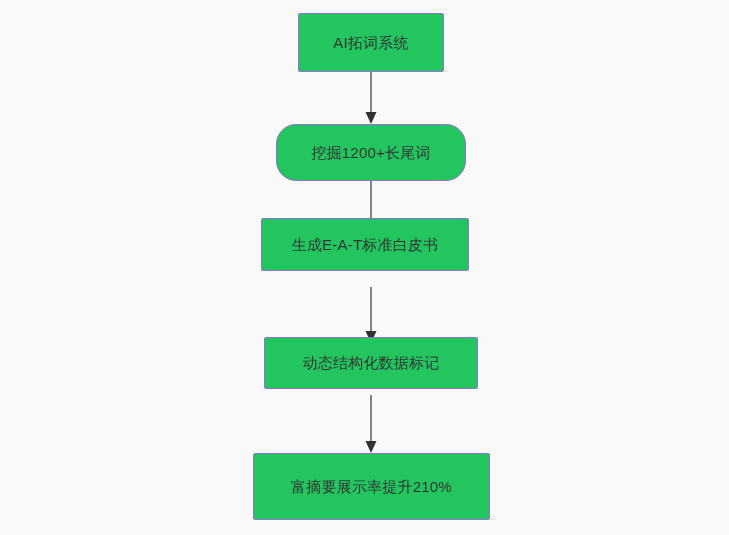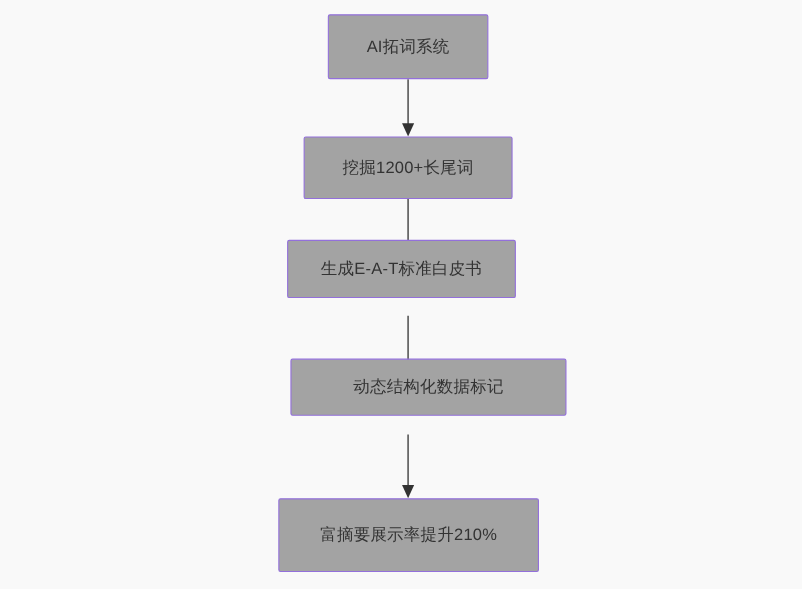--- a/index.html
+++ b/index.html
@@ -15,21 +15,21 @@
     overflow: hidden;
   }
   #flowchart-canvas {
     position: relative;
     width: 729px;
     height: 535px;
   }
   .node {
     position: absolute;
     box-sizing: border-box;
-    background: #a3a3a3;
+    background: #22c55e;
     border: 1px solid #9370DB;
     border-radius: 2px;
     display: flex;
     align-items: center;
     justify-content: center;
     color: #333333;
     font-size: 15px;
     line-height: 1.2;
     letter-spacing: 0.2px;
     white-space: nowrap;
@@ -78,29 +78,29 @@
     <g>
       <line class="edge-line" x1="371" y1="395" x2="371" y2="445"></line>
       <polygon class="edge-head" points="371,453 365.5,441 376.5,441"></polygon>
     </g>
   </svg>
 
   <div class="node" style="left:298px; top:13px; width:146px; height:59px;">
     <span class="node-label">AI拓词系统</span>
   </div>
 
-  <div class="node" style="left:276px; top:124px; width:190px; height:57px;">
+  <div class="node" style="left:276px; top:124px; width:190px; height:57px;border-radius:20px;">
     <span class="node-label">挖掘1200+长尾词</span>
   </div>
 
   <div class="node" style="left:261px; top:218px; width:208px; height:53px;">
     <span class="node-label">生成E-A-T标准白皮书</span>
   </div>
 
-  <div class="node" style="left:264px; top:326px; width:251px; height:52px;">
+  <div class="node" style="left:264px; top:337px; width:214px; height:52px;">
     <span class="node-label">动态结构化数据标记</span>
   </div>
 
   <div class="node" style="left:253px; top:453px; width:237px; height:67px;">
     <span class="node-label">富摘要展示率提升210%</span>
   </div>
 
 </div>
 
 </body></html>

